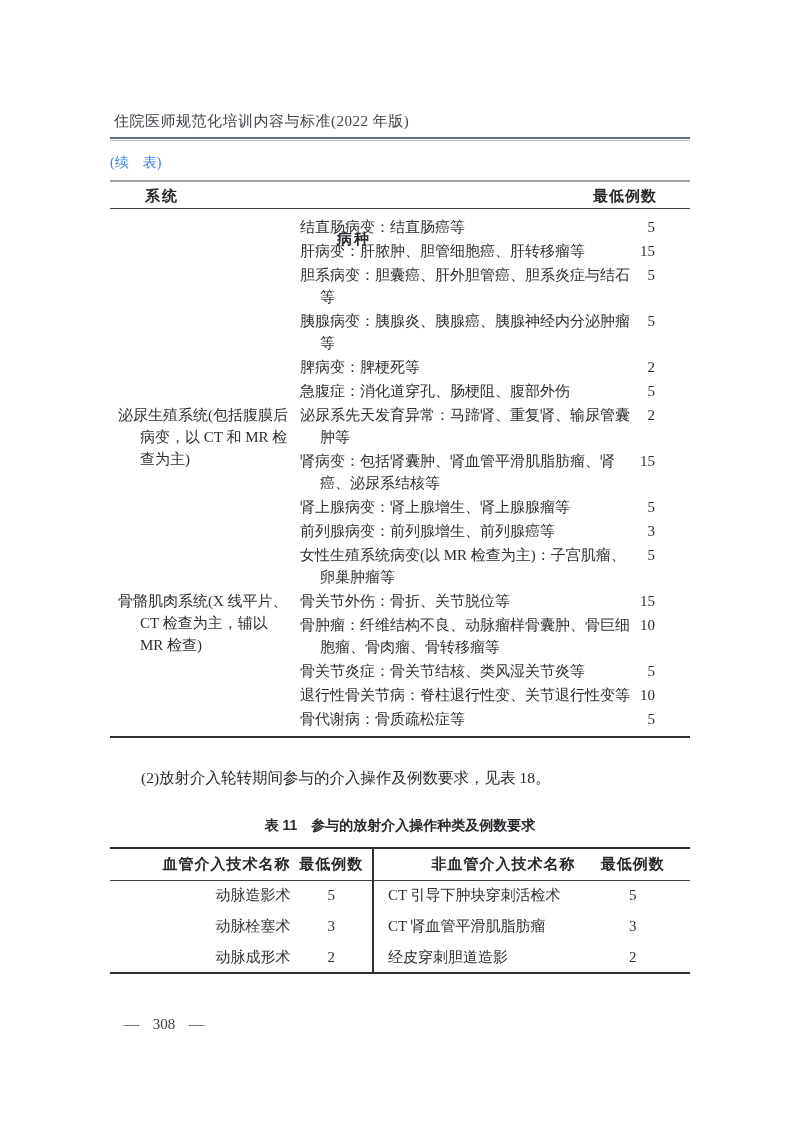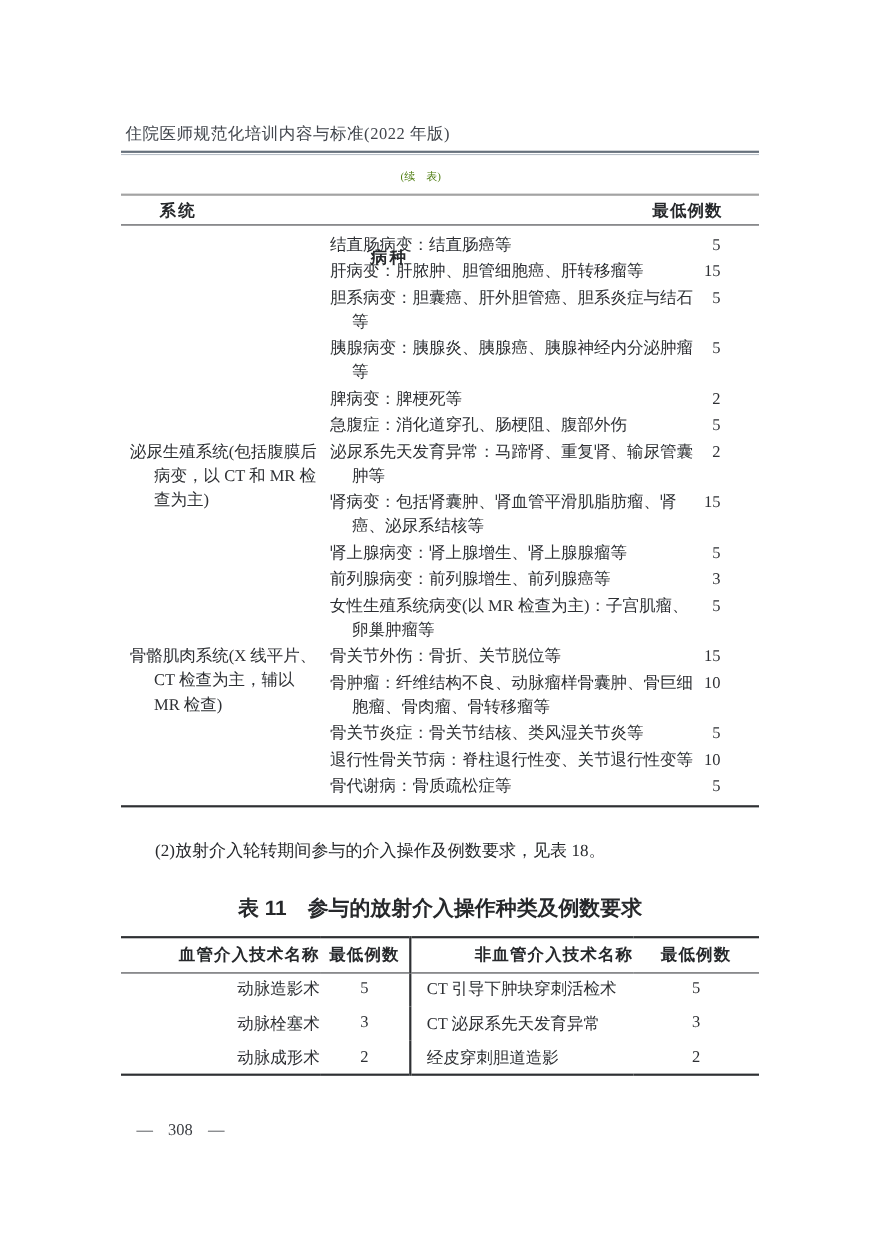--- a/index.html
+++ b/index.html
@@ -18,22 +18,22 @@
     font-size:15px; letter-spacing:.5px; color:#41454c;
   }
   .head-rule {
     margin-top:6px; height:4px;
     border-top:2px solid #67717c;
     border-bottom:1px solid #b9c0c8;
   }
 
   
   .continued {
-    margin-top:13px; text-align:center; padding-right:35px;
-    font-size:10px; color:#4d7c0f;
+    margin-top:13px; text-align:left; padding-right:35px;
+    font-size:14px; color:#3b82f6;
   }
 
   
   .t1 { margin-top:8px; border-top:2px solid #a3a3a3; border-bottom:2px solid #2e3033; }
   .t1-head {
     position:relative; height:27px; line-height:27px;
     border-bottom:1px solid #3c3e42;
     font-family:"Liberation Sans","DejaVu Sans",sans-serif;
     font-weight:bold; font-size:15px; color:#26282b;
   }
@@ -61,21 +61,21 @@
   
   .para {
     margin-top:28px; font-size:15.5px; line-height:24px;
     text-indent:2em; color:#26282b;
   }
 
   
   .t11-caption {
     margin-top:27px; text-align:center;
     font-family:"Liberation Sans","DejaVu Sans",sans-serif;
-    font-weight:bold; font-size:19px; color:#26282b;
+    font-weight:bold; font-size:14px; color:#26282b;
   }
   table.t11 {
     margin-top:12px; width:580px; border-collapse:collapse;
     border-top:2px solid #2e3033; border-bottom:2px solid #2e3033;
     font-size:15px; color:#2d2f33;
   }
   .t11 th {
     font-family:"Liberation Sans","DejaVu Sans",sans-serif;
     font-weight:bold; font-size:15px; color:#26282b;
     height:32px; text-align:center; letter-spacing:1px;
@@ -215,21 +215,21 @@
       <tbody>
         <tr>
           <td class="c-vname">动脉造影术</td>
           <td class="c-vnum">5</td>
           <td class="c-nname">CT 引导下肿块穿刺活检术</td>
           <td class="c-nnum">5</td>
         </tr>
         <tr>
           <td class="c-vname">动脉栓塞术</td>
           <td class="c-vnum">3</td>
-          <td class="c-nname">CT 泌尿系先天发育异常</td>
+          <td class="c-nname">CT 肾血管平滑肌脂肪瘤</td>
           <td class="c-nnum">3</td>
         </tr>
         <tr>
           <td class="c-vname">动脉成形术</td>
           <td class="c-vnum">2</td>
           <td class="c-nname">经皮穿刺胆道造影</td>
           <td class="c-nnum">2</td>
         </tr>
       </tbody>
     </table>

